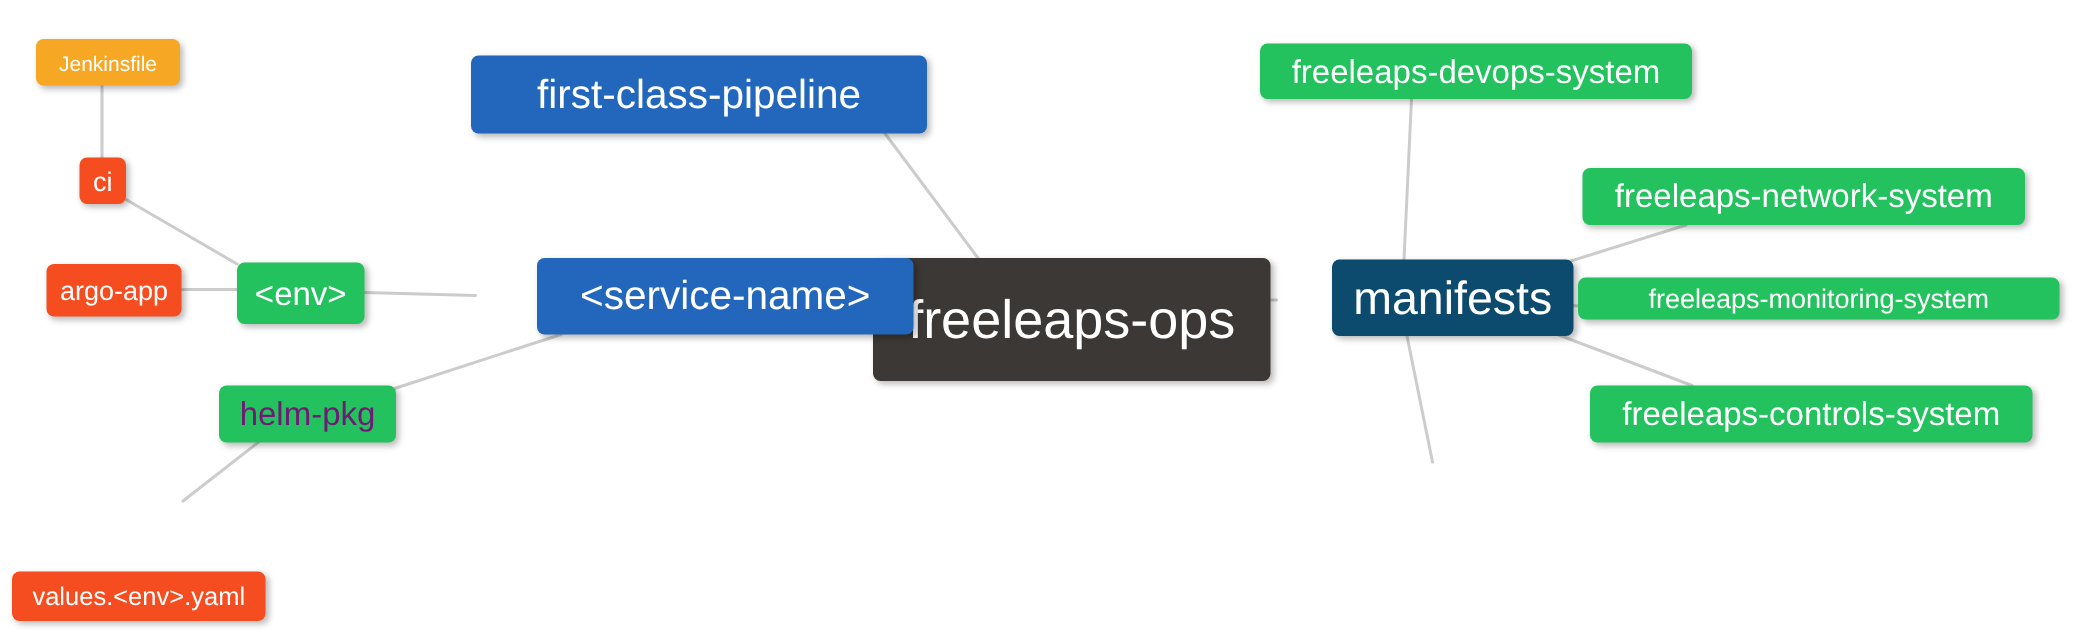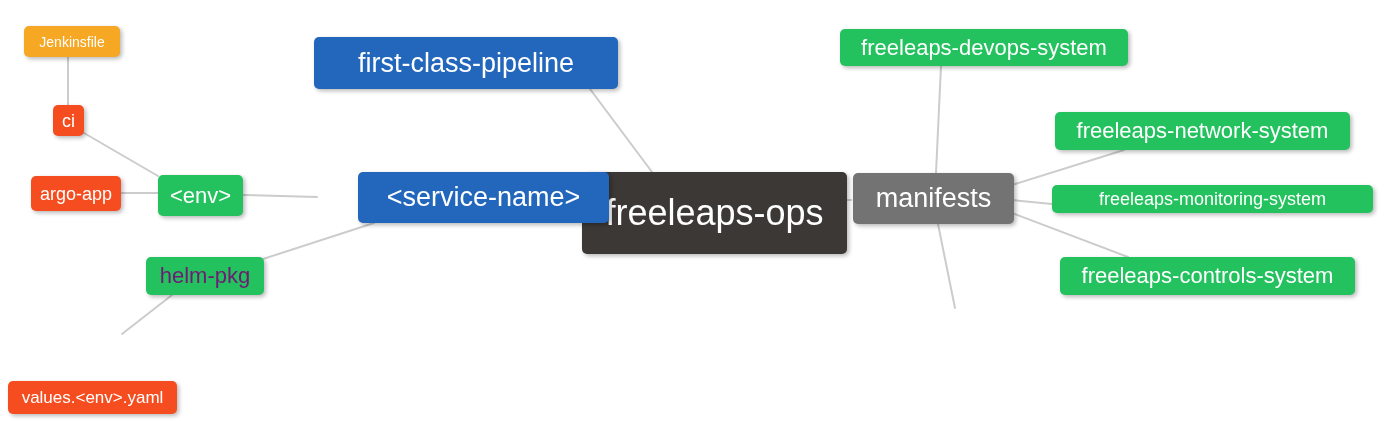--- a/index.html
+++ b/index.html
@@ -58,21 +58,21 @@
       <line x1="847" y1="200" x2="851" y2="200"></line>
       <line x1="936" y1="173" x2="941" y2="66"></line>
       <line x1="1012" y1="185" x2="1124" y2="150"></line>
       <line x1="1012" y1="200" x2="1052" y2="204"></line>
       <line x1="1012" y1="213" x2="1128" y2="257"></line>
       <line x1="938" y1="224" x2="955" y2="308"></line>
     </svg>
 <div class="node" style="left: 582px; top: 172px; width: 265px; height: 82px; font-size: 36px; background: rgb(59, 56, 53); color: rgb(255, 255, 255);">freeleaps-ops</div>
     <div class="node" style="left: 314px; top: 37px; width: 304px; height: 52px; font-size: 27px; background: rgb(35, 103, 188); color: rgb(255, 255, 255);">first-class-pipeline</div>
     <div class="node" style="left: 317px; top: 172px; width: 251px; height: 51px; font-size: 27px; background: rgb(35, 103, 188); color: rgb(255, 255, 255); margin-left: 41px;">&lt;service-name&gt;</div>
-    <div class="node" style="left: 853px; top: 173px; width: 161px; height: 51px; font-size: 27px; background: #737373; color: rgb(255, 255, 255);">manifests</div>
+    <div class="node" style="left: 888px; top: 173px; width: 161px; height: 51px; font-size: 31px; background: #0c4a6e; color: rgb(255, 255, 255);">manifests</div>
     <div class="node" style="left: 158px; top: 175px; width: 85px; height: 41px; font-size: 22px; background: rgb(35, 194, 94); color: rgb(255, 255, 255);">&lt;env&gt;</div>
     <div class="node" style="left: 146px; top: 257px; width: 118px; height: 38px; font-size: 22px; background: rgb(35, 194, 94); color: #701a75;">helm-pkg</div>
     <div class="node" style="left: 796px; top: 29px; width: 288px; height: 37px; font-size: 22px; background: rgb(35, 194, 94); color: rgb(255, 255, 255); margin-left: 44px;">freeleaps-devops-system</div>
     <div class="node" style="left: 1055px; top: 112px; width: 295px; height: 38px; font-size: 22px; background: rgb(35, 194, 94); color: rgb(255, 255, 255);">freeleaps-network-system</div>
     <div class="node" style="left: 1052px; top: 185px; width: 321px; height: 28px; font-size: 18px; background: rgb(35, 194, 94); color: rgb(255, 255, 255);">freeleaps-monitoring-system</div>
     <div class="node" style="left: 1060px; top: 257px; width: 295px; height: 38px; font-size: 22px; background: rgb(35, 194, 94); color: rgb(255, 255, 255);">freeleaps-controls-system</div>
     <div class="node" style="left: 53px; top: 105px; width: 31px; height: 31px; font-size: 18px; background: rgb(245, 77, 31); color: rgb(255, 255, 255);">ci</div>
     <div class="node" style="left: 31px; top: 176px; width: 90px; height: 35px; font-size: 18px; background: rgb(245, 77, 31); color: rgb(255, 255, 255);">argo-app</div>
     <div class="node" style="left: 8px; top: 333px; width: 169px; height: 33px; font-size: 17px; background: rgb(245, 77, 31); color: rgb(255, 255, 255); margin-top: 48px;">values.&lt;env&gt;.yaml</div>
     <div class="node" style="left: 24px; top: 26px; width: 96px; height: 31px; font-size: 14px; background: rgb(246, 167, 36); color: rgb(255, 255, 255);">Jenkinsfile</div>

